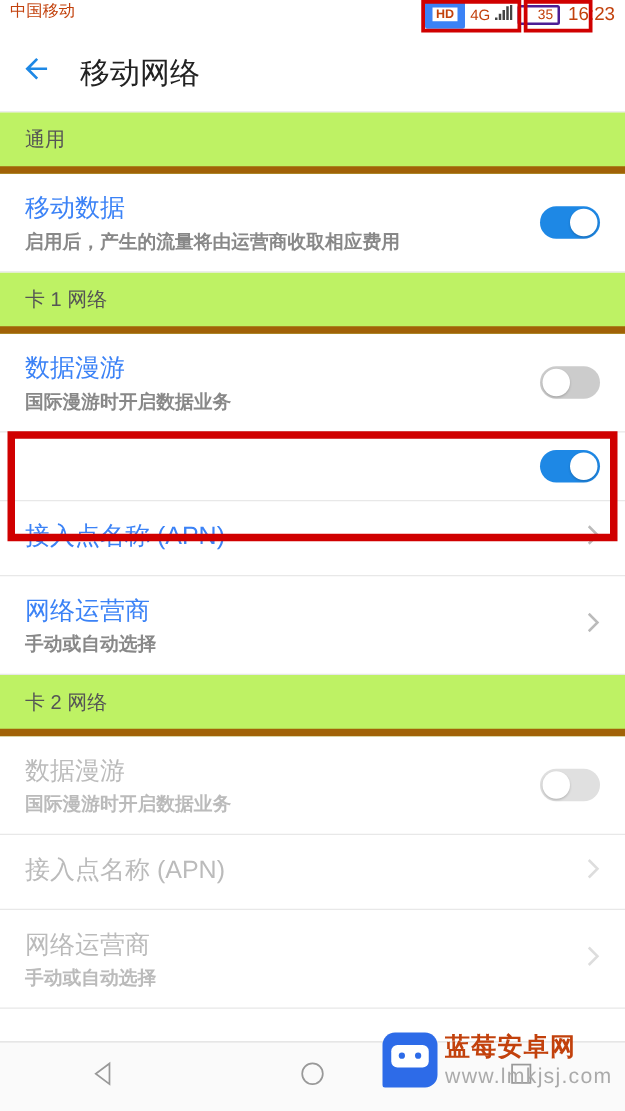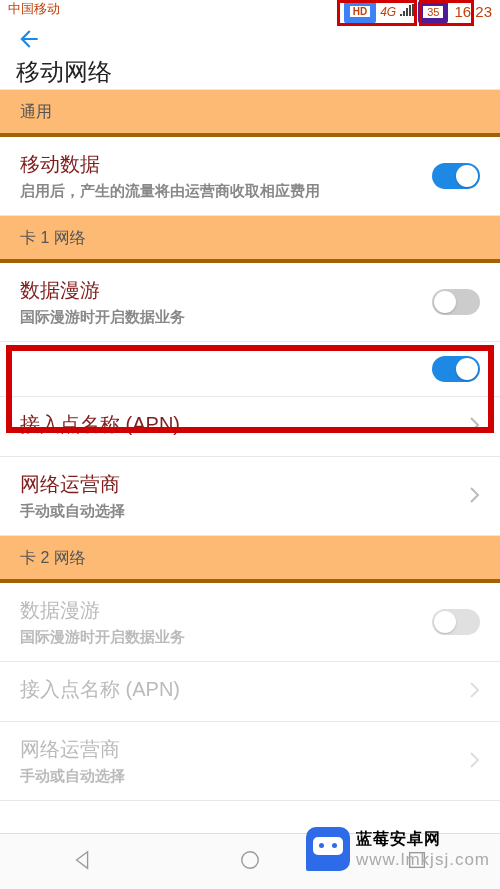--- a/index.html
+++ b/index.html
@@ -18,46 +18,46 @@
       padding: 0 8px;
       font-size: 13px;
       color: #c2410c;
       position: relative;
     }
     .status-left { flex: 1; }
     .status-right { display: flex; align-items: center; gap: 4px; position: relative; }
     .red-box-status { position: absolute; border: 3px solid #d00000; top: 0; right: 83px; width: 80px; height: 26px; z-index: 5; }
     .red-box-status2 { position: absolute; border: 3px solid #d00000; top: 0; right: 26px; width: 55px; height: 26px; z-index: 5; }
     .hd-badge { border: 6px solid #3b82f6; border-radius: 2px; font-size: 10px; padding: 0 3px; font-weight: bold; }
-    .signal-icon { font-size: 12px; font-style: italic; }
+    .signal-icon { font-size: 12px; }
     .top-bar {
       height: 64px;
       display: flex;
+      align-items: center;
       padding: 0 16px;
       border-bottom: 1px solid #e8e8e8;
-      flex-direction: column;
     }
     .back-arrow { color: #1e88e5; margin-right: 22px; }
     .page-title { font-size: 24px; color: #222; font-weight: 500; }
     .section-header {
-      background: #fdba74;
+      background: #bef264;
       padding: 12px 20px 10px;
       font-size: 16px;
       color: #555;
-      border-bottom: 4px solid #a16207;
+      border-bottom: 6px solid #a16207;
     }
     .row {
       padding: 14px 20px;
       border-bottom: 1px solid #e8e8e8;
       display: flex;
       align-items: center;
       position: relative;
     }
     .row-text { flex: 1; }
-    .row-title { font-size: 20px; color: #7f1d1d; margin-bottom: 4px; }
+    .row-title { font-size: 20px; color: #3b82f6; margin-bottom: 4px; }
     .row-sub { font-size: 15px; color: #888; font-weight: bold; }
     .row.disabled .row-title { color: #bbb; }
     .row.disabled .row-sub { color: #bbb; }
     .row.disabled .chevron { color: #ccc; }
     .toggle {
       width: 48px; height: 26px; border-radius: 13px; position: relative; flex-shrink: 0;
     }
     .toggle.on { background: #1e88e5; }
     .toggle.off { background: #ccc; }
     .toggle.off.disabled { background: #e0e0e0; }
@@ -88,37 +88,37 @@
     .wm-robot::before {
       content: ''; position: absolute; width: 30px; height: 18px; background: #fff;
       border-radius: 5px; top: 10px; left: 7px;
     }
     .wm-robot::after {
       content: ''; position: absolute; width: 5px; height: 5px; background: #2d6be8;
       border-radius: 50%; top: 16px; left: 13px;
       box-shadow: 13px 0 0 #2d6be8;
     }
     .wm-text { display: flex; flex-direction: column; }
-    .wm-text-top { font-size: 16px; color: #000000; font-weight: bold; letter-spacing: 1px; }
+    .wm-text-top { font-size: 20px; color: #c2410c; font-weight: bold; letter-spacing: 1px; }
     .wm-text-bottom { font-size: 17px; color: #aaa; letter-spacing: 1px; }
   </style>
 </head>
 <body>
 
 <div class="status-bar">
   <div class="status-left">中国移动</div>
   <div class="status-right">
     <span class="hd-badge">HD</span>
     <span class="signal-icon">4G</span>
     <span>
       <svg width="14" height="12" viewBox="0 0 14 12">
           <path d="M0 10h2v2H0zm3-3h2v5H3zm3-3h2v8H6zm3-3h2v11H9zm3-1h2v12h-2z" fill="#444"></path>
         </svg>
     </span>
-    <span style="font-size:11px;border:5px solid #4c1d95;padding:0 4px 0 4px;border-radius:2px;">35</span>
+    <span style="font-size:11px;border:2px solid #4c1d95;padding:0 4px 0 14px;border-radius:2px;">35</span>
     <span style="font-size:15px;margin-left:2px;">16:23</span>
   </div>
   <div class="red-box-status"></div>
   <div class="red-box-status2"></div>
 </div>
 
 <div class="top-bar">
   <span class="back-arrow">
     <svg width="26" height="26" viewBox="0 0 24 24">
         <path d="M20 11H7.8l5.6-5.6L12 4l-8 8 8 8 1.4-1.4L7.8 13H20z" fill="#1e88e5"></path>

